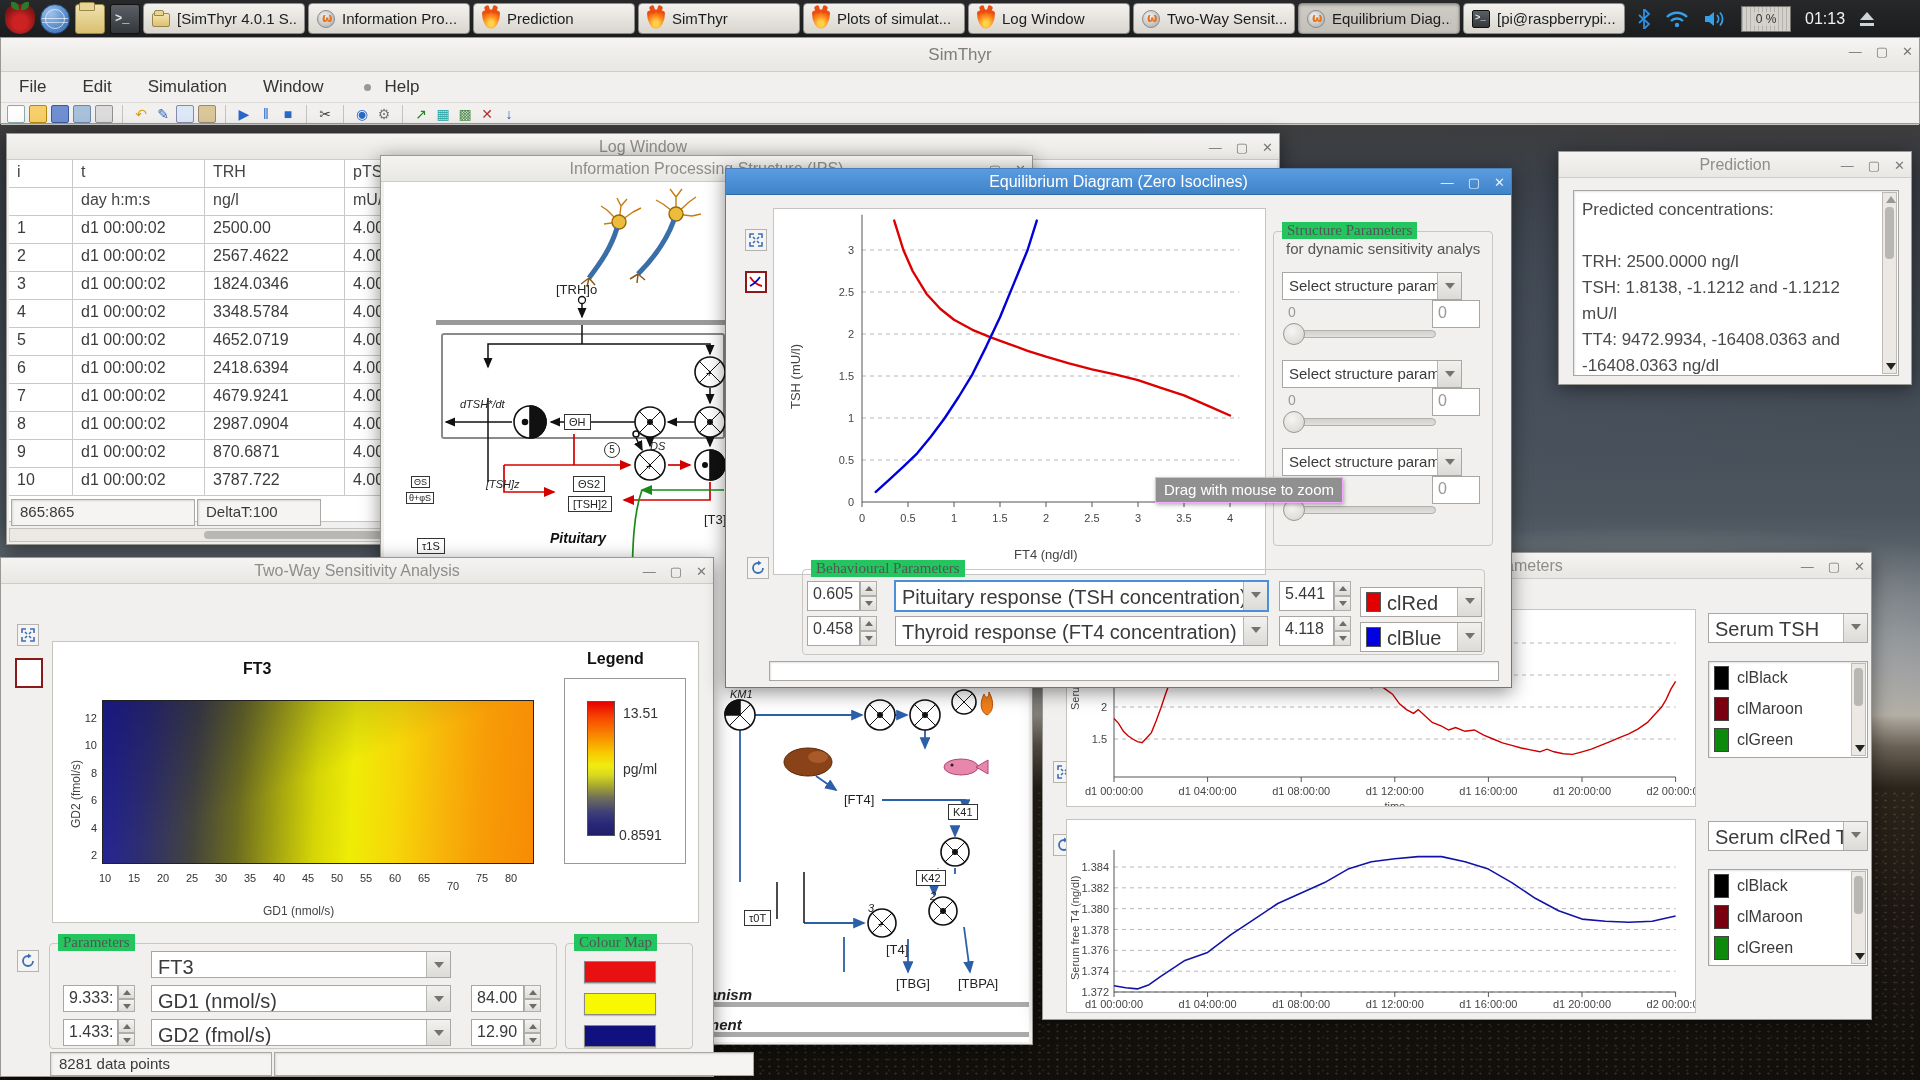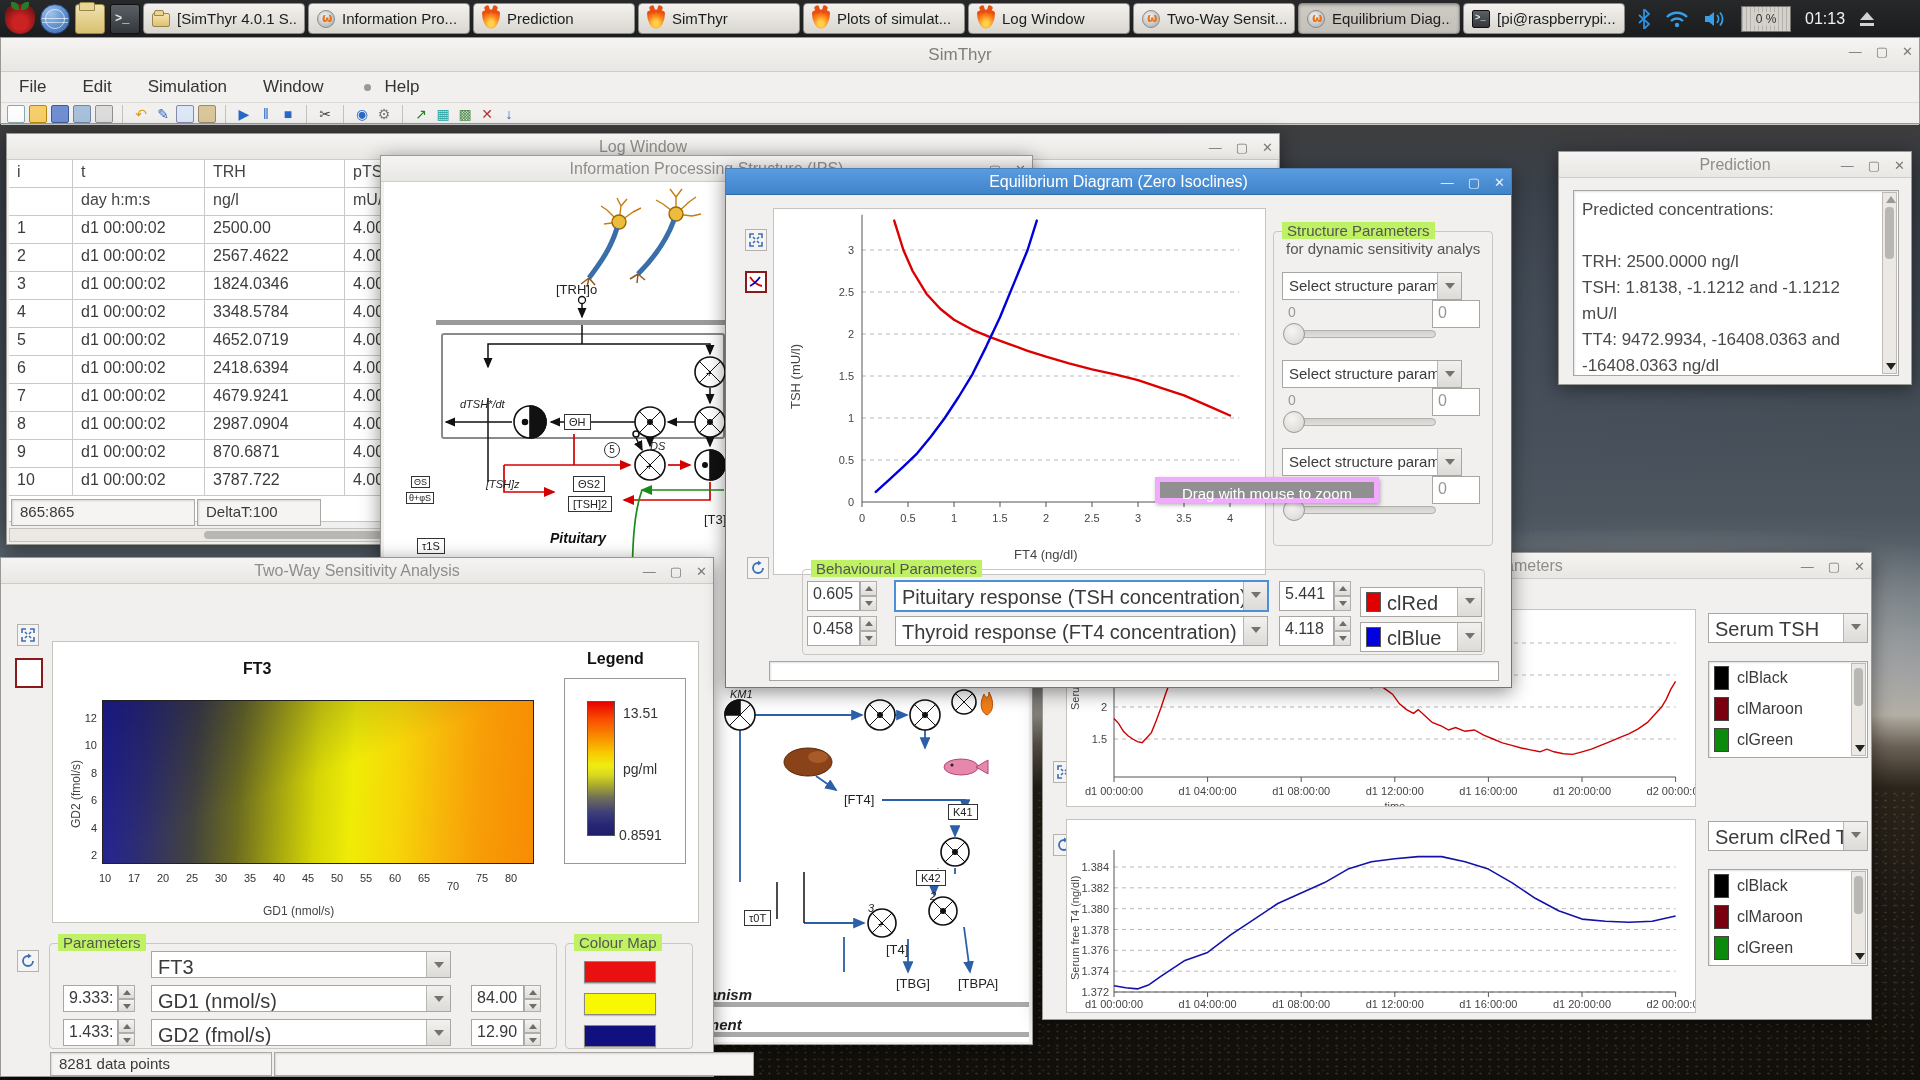--- a/index.html
+++ b/index.html
@@ -70,21 +70,21 @@
   .combo .cb { width:24px; background:linear-gradient(#f2f1ef,#dddbd7); border-left:1px solid #b8b6b2; position:relative; }
   .combo .cb:before { content:""; position:absolute; left:7px; top:10px; border-left:5px solid rgba(0,0,0,0); border-right:5px solid rgba(0,0,0,0); border-top:6px solid #75736f; }
   .combo.focused { outline:2px solid #4a90d8; outline-offset:-1px; }
   .spin { position:absolute; display:flex; }
   .spin .sv { flex:1; background:#fff; border:1px solid #a8a6a2; font-size:16px; color:#3a3a3a; padding:3px 5px; overflow:hidden; white-space:nowrap; }
   .spin .sb { width:17px; display:flex; flex-direction:column; }
   .spin .sb i { flex:1; background:linear-gradient(#f4f3f1,#dfddd9); border:1px solid #b0aeaa; position:relative; }
   .spin .sb i.up:before{content:"";position:absolute;left:4px;top:4px;border-left:4px solid rgba(0,0,0,0);border-right:4px solid rgba(0,0,0,0);border-bottom:5px solid #6f6d69;}
   .spin .sb i.dn:before{content:"";position:absolute;left:4px;top:4px;border-left:4px solid rgba(0,0,0,0);border-right:4px solid rgba(0,0,0,0);border-top:5px solid #6f6d69;}
   .gbox { position:absolute; border:1px solid #c9c7c2; border-radius:4px; }
-  .gbox .glabel { position:absolute; top:-10px; left:8px; background:#bef264; padding:0 5px; font-size:15px; color:#555; }
+  .gbox .glabel { position:absolute; top:-10px; left:8px; background:#22c55e; padding:0 5px; font-size:15px; color:#555;font-family:Liberation Serif, serif; }
   .slider { position:absolute; height:8px; background:linear-gradient(#d2d0cc,#e2e0dc); border:1px solid #b2b0ac; border-radius:4px; }
   .slider .thumb { position:absolute; top:-8px; width:22px; height:22px; border-radius:50%; background:radial-gradient(circle at 40% 35%, #f6f5f3, #d5d3cf); border:1px solid #9a9894; }
   .tool-ico { position:absolute; width:22px; height:22px; background:#f5f4f2; border:1px solid #b5b3af; display:flex; align-items:center; justify-content:center; }
   .tool-ico svg { width:16px; height:16px; }
   .tool-ico.red { border:2px solid #8a1a1a; background:#fff; }
   .vscroll { position:absolute; width:15px; background:#ece9e5; border:1px solid #bdbbb7; }
   .vscroll .vthumb { position:absolute; left:2px; width:9px; background:#b9b7b3; border-radius:4px; }
   .vscroll .varr { position:absolute; left:3px; width:0; height:0; }
 
   
@@ -120,21 +120,21 @@
   .ipslbl.circ-sm { border:1px solid #333; border-radius:50%; width:16px; height:16px; text-align:center; font-size:10px; line-height:14px; }
   .ipslbl.lbl-it { font-style:italic; font-weight:bold; font-size:14px; color:#111; }
   .ipslbl.lbl-sec { font-style:italic; font-weight:bold; font-size:15px; color:#222; }
 
   
   #eqwin { left:725px; top:168px; width:787px; height:520px; z-index:7; border-color:#4a7fb5; }
   #eqpanel { position:absolute; left:47px; top:39px; width:493px; height:367px; background:#fff; border:1px solid #c6c4c0; }
   .axlbl { position:absolute; font-size:13px; color:#444; }
   .rot { transform:rotate(-90deg); transform-origin:left top; }
   #eqstatus { position:absolute; left:43px; top:492px; width:730px; height:20px; }
-  #tooltip { position:absolute; left:1155px; top:477px; width:224px; height:26px; background:#909090; border:5px solid #f0abfc; color:#fff; font-size:15px; text-align:center; line-height:24px; z-index:30; box-shadow:1px 2px 4px rgba(0,0,0,.3); }
+  #tooltip { position:absolute; left:1155px; top:477px; width:188px; height:26px; background:#909090; border:1px solid #f0abfc; color:#fff; font-size:15px; text-align:center; line-height:24px; z-index:30; box-shadow:1px 2px 4px rgba(0,0,0,.3); }
 
   
   #predwin { left:1558px; top:151px; width:354px; height:234px; z-index:5; }
   #predtext { position:absolute; left:14px; top:38px; width:326px; height:186px; overflow:hidden; }
   #predlines { position:absolute; left:8px; top:6px; right:20px; font-size:17px; color:#4a4a4a; line-height:26px; }
 
   
   #plotswin { left:1042px; top:552px; width:830px; height:468px; z-index:4; }
   .chartpanel { position:absolute; background:#fff; border:1px solid #c6c4c0; }
   .gridline { stroke:#b8b8b8; stroke-dasharray:4 4; stroke-width:1; }
@@ -747,21 +747,21 @@
       <div style="position:absolute;left:190px;top:18px;font-size:16px;font-weight:bold;color:#111;">FT3</div>
       <div id="heatmap" style="left:49px;top:58px;"></div>
       <div id="hticks">
           <div class="htick" style="left: 30px; text-align: right; width: 14px; top: 70px;">12</div>
           <div class="htick" style="left: 30px; text-align: right; width: 14px; top: 97.4px;">10</div>
           <div class="htick" style="left: 30px; text-align: right; width: 14px; top: 124.8px;">8</div>
           <div class="htick" style="left: 30px; text-align: right; width: 14px; top: 152.2px;">6</div>
           <div class="htick" style="left: 30px; text-align: right; width: 14px; top: 179.6px;">4</div>
           <div class="htick" style="left: 30px; text-align: right; width: 14px; top: 207px;">2</div>
           <div class="htick" style="left: 42px; top: 230px; width: 20px; text-align: center;">10</div>
-          <div class="htick" style="left: 71px; top: 230px; width: 20px; text-align: center;">17</div>
+          <div class="htick" style="left: 71px; top: 230px; width: 20px; text-align: center;">15</div>
           <div class="htick" style="left: 100px; top: 230px; width: 20px; text-align: center;">20</div>
           <div class="htick" style="left: 129px; top: 230px; width: 20px; text-align: center;">25</div>
           <div class="htick" style="left: 158px; top: 230px; width: 20px; text-align: center;">30</div>
           <div class="htick" style="left: 187px; top: 230px; width: 20px; text-align: center;">35</div>
           <div class="htick" style="left: 216px; top: 230px; width: 20px; text-align: center;">40</div>
           <div class="htick" style="left: 245px; top: 230px; width: 20px; text-align: center;">45</div>
           <div class="htick" style="left: 274px; top: 230px; width: 20px; text-align: center;">50</div>
           <div class="htick" style="left: 303px; top: 230px; width: 20px; text-align: center;">55</div>
           <div class="htick" style="left: 332px; top: 230px; width: 20px; text-align: center;">60</div>
           <div class="htick" style="left: 361px; top: 230px; width: 20px; text-align: center;">65</div>

